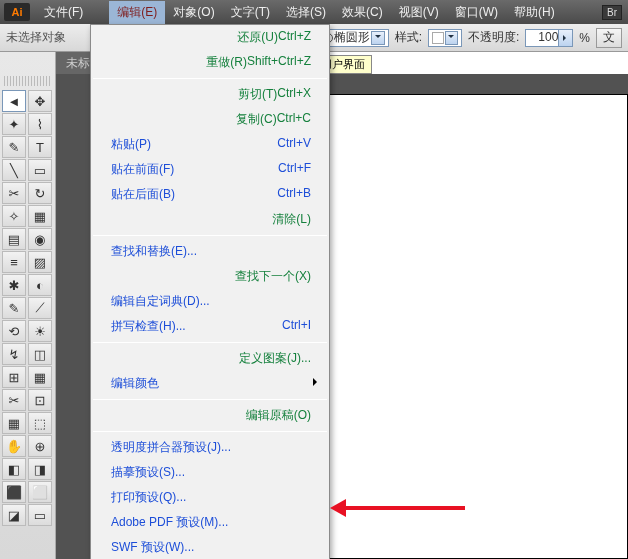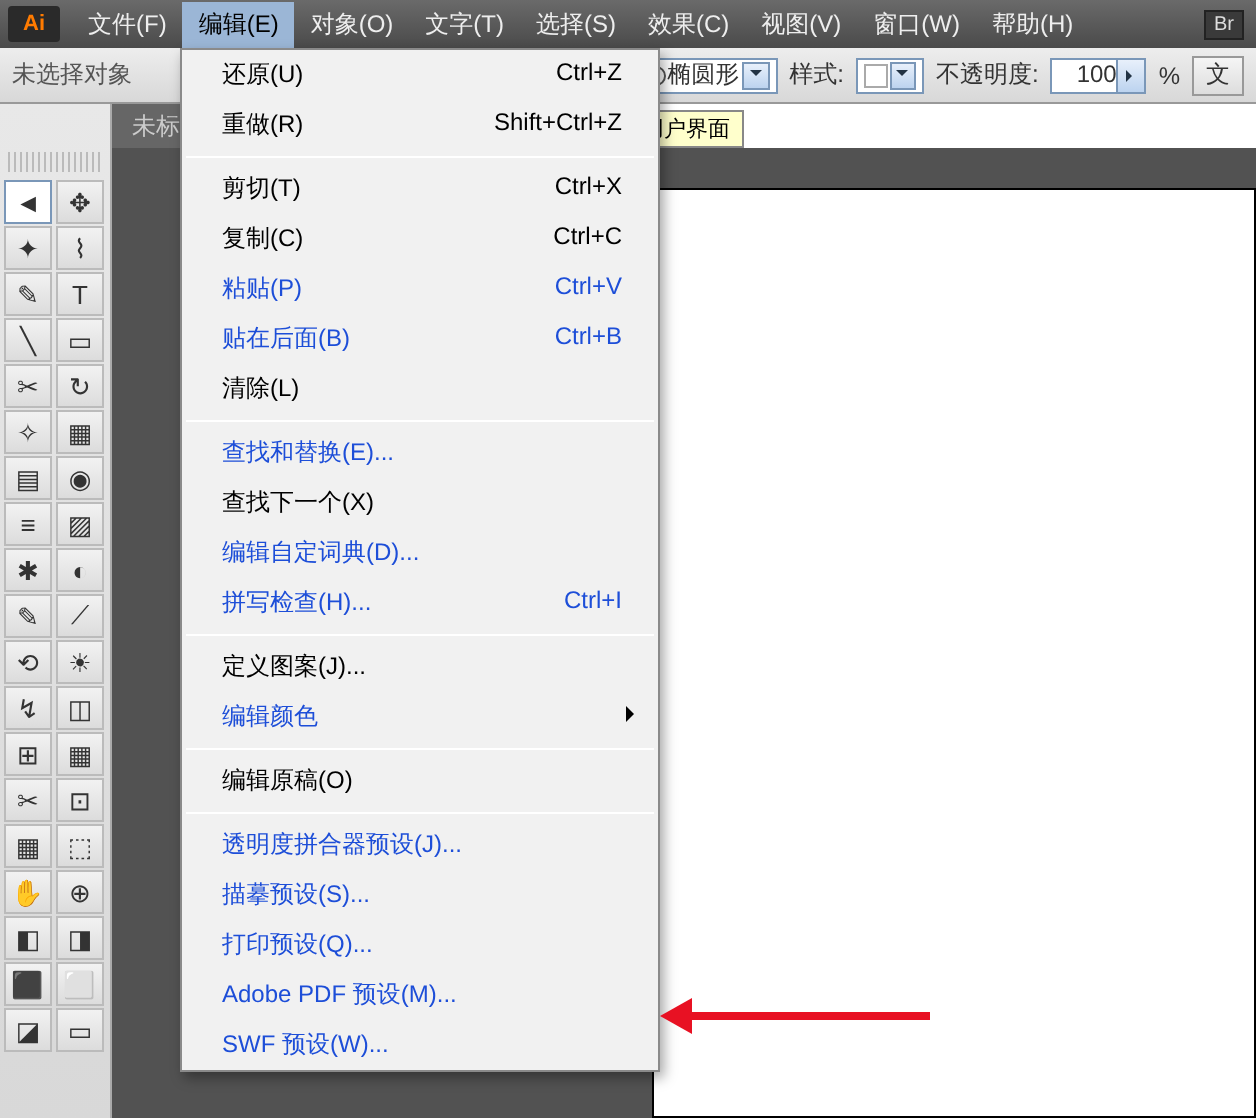--- a/index.html
+++ b/index.html
@@ -1,20 +1,20 @@
 <!DOCTYPE html>
 <html><head>
 <meta charset="utf-8">
 <style>
 *{margin:0;padding:0;box-sizing:border-box;font-family:"Microsoft YaHei",SimSun,sans-serif;font-size:12px;}
 body{background:#fff;width:628px;height:559px;overflow:hidden;position:relative;}
 .menubar{background:linear-gradient(#6a6a6a,#4a4a4a);height:24px;display:flex;align-items:center;padding-left:4px;color:#eee;}
 .app-icon{width:26px;height:18px;background:#2a2a2a;color:#ff7b00;display:flex;align-items:center;justify-content:center;font-weight:bold;font-size:11px;border-radius:2px;margin-right:6px;}
 .menu-item{padding:3px 8px;cursor:default;}
-.menu-item.active{background:#9bb6d6;color:#000000;}
+.menu-item.active{background:#9bb6d6;color:#7f1d1d;margin-left:18px;}
 .menu-right{margin-left:auto;display:flex;align-items:flex-end;gap:4px;padding-right:6px;}
 .br-badge{background:#3a3a3a;border:1px solid #222;padding:1px 4px;color:#ddd;font-size:10px;}
 .optbar{background:linear-gradient(#ededed,#d8d8d8);height:28px;border-bottom:1px solid #999;display:flex;align-items:center;padding:0 6px;gap:6px;color:#333;}
 .opt-select{height:18px;background:#fff;border:1px solid #7a97b8;display:flex;align-items:center;padding:0 3px;gap:1px;}
 .dd-btn{width:14px;height:14px;background:linear-gradient(#e8f0fb,#bcd3ef);border:1px solid #7a97b8;display:flex;align-items:center;justify-content:center;}
 .dd-btn::after{content:"";border:3px solid transparent;border-top-color:#234;}
 .pct-box{display:flex;align-items:center;}
 .pct-input{width:34px;height:18px;border:1px solid #7a97b8;background:#fff;text-align:center;padding-left:12px;}
 .pct-arrow{width:14px;height:18px;border:1px solid #7a97b8;border-left:none;background:linear-gradient(#e8f0fb,#bcd3ef);display:flex;align-items:center;justify-content:center;}
 .pct-arrow::after{content:"";border:3px solid transparent;border-left-color:#234;}
@@ -26,21 +26,21 @@
 .ui-label{position:absolute;left:314px;top:3px;background:#ffffcc;border:1px solid #888;padding:1px 6px;font-size:11px;}
 .tool-col{width:56px;background:linear-gradient(#e8e8e8,#d8d8d8);border-right:1px solid #aaa;padding-top:22px;}
 .tool-grip{height:10px;background:repeating-linear-gradient(90deg,#bbb 0 1px,transparent 1px 3px);margin:2px 4px;}
 .tool-grid{display:grid;grid-template-columns:1fr 1fr;gap:1px;padding:2px;}
 .tool{width:24px;height:22px;background:linear-gradient(#f2f2f2,#dcdcdc);border:1px solid #bbb;display:flex;align-items:center;justify-content:center;font-size:13px;color:#333;cursor:default;}
 .tool.sel{background:#fff;border-color:#7a97b8;}
 .canvas{flex:1;background:#525252;position:relative;margin-top:22px;}
 .canvas-inner{position:absolute;left:270px;top:20px;right:0;bottom:0;background:#fff;border:1px solid #000;}
 .dropdown{position:absolute;left:90px;top:24px;width:240px;background:#f1f1f1;border:1px solid #8a8a8a;box-shadow:2px 3px 6px rgba(0,0,0,.35);z-index:100;}
 .dd-item{display:flex;justify-content:space-between;padding:4px 18px 4px 20px;color:#1d4ed8;cursor:default;}
-.dd-item.disabled{color:#000000;}
+.dd-item.disabled{color:#15803d;justify-content:flex-end;}
 .dd-item.submenu::after{content:"";position:absolute;right:8px;border:4px solid transparent;border-left-color:#000;margin-top:3px;}
 .dd-sep{height:1px;background:#b8b8b8;margin:3px 2px;border-bottom:1px solid #fff;}
 .arrow{position:absolute;left:335px;top:506px;z-index:200;}
 .arrow-line{width:130px;height:4px;background:#e81123;}
 .arrow-head{position:absolute;left:-14px;top:-7px;border:9px solid transparent;border-right:16px solid #e81123;}
 </style>
 </head>
 <body>
 
 <div class="menubar">
@@ -152,20 +152,24 @@
     </div>
     <div class="dd-item disabled">
       <span>复制(C)</span>
       <span>Ctrl+C</span>
     </div>
     <div class="dd-item">
       <span>粘贴(P)</span>
       <span>Ctrl+V</span>
     </div>
     <div class="dd-item">
+      <span>贴在前面(F)</span>
+      <span>Ctrl+F</span>
+    </div>
+    <div class="dd-item">
       <span>贴在后面(B)</span>
       <span>Ctrl+B</span>
     </div>
     <div class="dd-item disabled">
       <span>清除(L)</span>
     </div>
     <div class="dd-sep"></div>
     <div class="dd-item">
       <span>查找和替换(E)...</span>
     </div>

